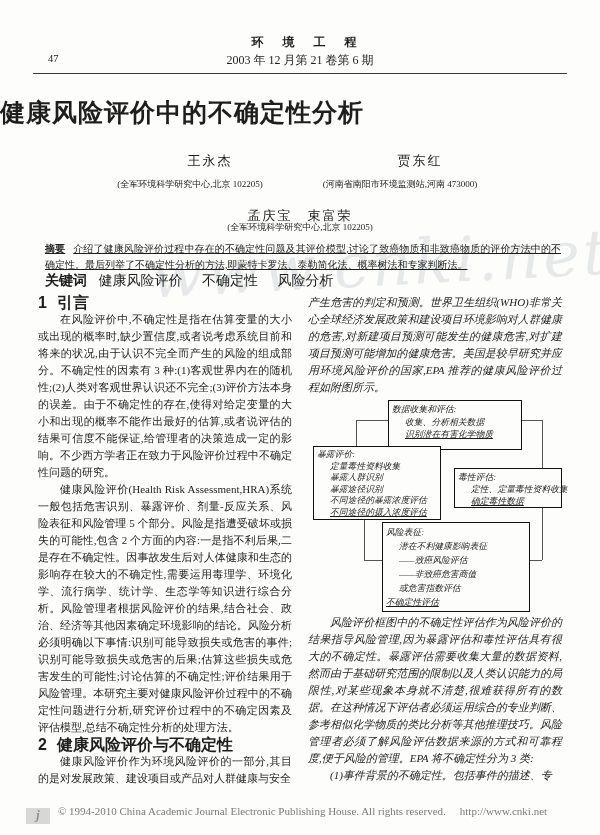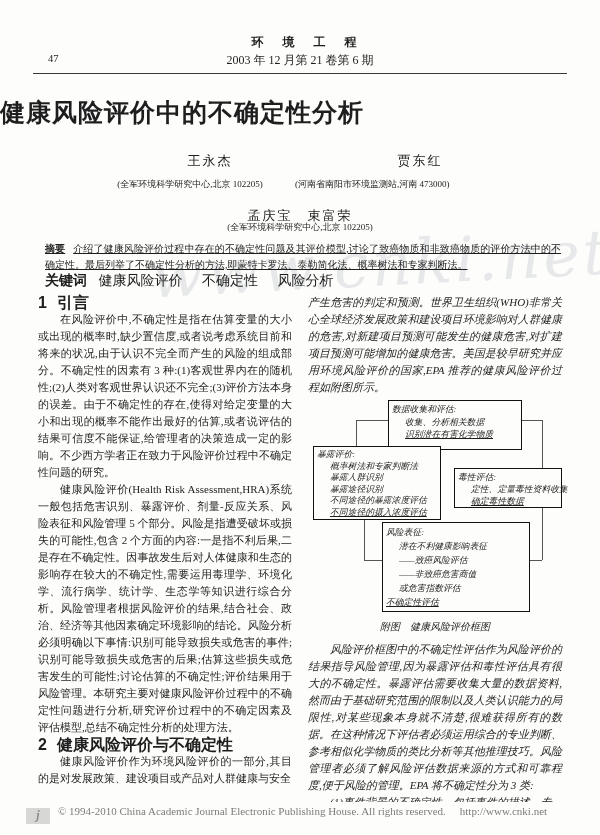--- a/index.html
+++ b/index.html
@@ -16,21 +16,21 @@
   .page-number { position:absolute; top:53px; left:48px; font-size:10.5px; }
   .header-rule { position:absolute; top:73px; left:33px; width:534px; border-top:1px solid #3a3a3a; }
   
   .article-title { position:absolute; top:96px; left:0; width:100%; text-align:left;
     font-size:25px; font-weight:700; font-family:"Liberation Sans","DejaVu Sans",sans-serif; letter-spacing:1px; }
   .author-row1 { position:absolute; top:152px; left:0; width:100%; font-size:13px; }
   .author-1 { position:absolute; left:110px; width:200px; text-align:center; letter-spacing:2px; }
   .author-2 { position:absolute; left:330px; width:180px; text-align:center; letter-spacing:2px; }
   .affil-row1 { position:absolute; top:178px; left:0; width:100%; font-size:9px; color:#222; }
   .affil-1 { position:absolute; left:85px; width:210px; text-align:center; }
-  .affil-2 { position:absolute; left:295px; width:210px; }
+  .affil-2 { position:absolute; left:295px; width:210px; text-align:center; }
   .author-row2 { position:absolute; top:207px; left:0; width:100%; text-align:center; font-size:13px; letter-spacing:2px; }
   .affil-row2 { position:absolute; top:221px; left:0; width:100%; text-align:center; font-size:9px; }
   
   .abstract { position:absolute; top:241px; left:45px; width:516px; font-size:10px; line-height:16px; text-align:justify;text-decoration:underline; }
   .abstract .lbl, .keywords .lbl { font-weight:700; font-family:"Liberation Sans","DejaVu Sans",sans-serif; margin-right:8px; }
   .keywords { position:absolute; top:272px; left:45px; width:516px; font-size:14px; }
   .keywords .kw { margin-right:16px; }
   
   .watermark { position:absolute; top:228px; left:150px; width:440px; font-size:62px; font-style:italic;
     color:rgba(150,160,170,0.22); font-family:"DejaVu Serif",serif; transform:rotate(-3deg);
@@ -121,21 +121,21 @@
       <div class="cline" style="left:222px; top:162px; width:12px; height:1px;"></div>
 
       <div class="fbox box-data">
         <span class="bt">数据收集和评估:</span>
         <span class="bl">收集、分析相关数据</span>
         <span class="bl u">识别潜在有害化学物质</span>
       </div>
 
       <div class="fbox box-expo">
         <span class="bt">暴露评价:</span>
-        <span class="bl">概率树法和专家判断法</span>
+        <span class="bl">定量毒性资料收集</span>
         <span class="bl">暴露人群识别</span>
         <span class="bl">暴露途径识别</span>
         <span class="bl">不同途径的暴露浓度评估</span>
         <span class="bl u">不同途径的摄入浓度评估</span>
       </div>
 
       <div class="fbox box-tox">
         <span class="bt">毒性评估:</span>
         <span class="bl">定性、定量毒性资料收集</span>
         <span class="bl u">确定毒性数据</span>
@@ -144,21 +144,20 @@
       <div class="fbox box-risk">
         <span class="bt">风险表征:</span>
         <span class="bl">潜在不利健康影响表征</span>
         <span class="bl">——致癌风险评估</span>
         <span class="bl">——非致癌危害商值</span>
         <span class="bl">或危害指数评估</span>
         <span class="bl u" style="padding-left:0;">不确定性评估</span>
       </div>
     </div>
 
-    <p class="figure-caption"><span class="cap-lbl">附图</span><span>健康风险评价框图</span></p>
 
     <p class="ind">风险评价框图中的不确定性评估作为风险评价的结果指导风险管理,因为暴露评估和毒性评估具有很大的不确定性。暴露评估需要收集大量的数据资料,然而由于基础研究范围的限制以及人类认识能力的局限性,对某些现象本身就不清楚,很难获得所有的数据。在这种情况下评估者必须运用综合的专业判断、参考相似化学物质的类比分析等其他推理技巧。风险管理者必须了解风险评估数据来源的方式和可靠程度,便于风险的管理。EPA 将不确定性分为 3 类:</p>
     <p class="ind">(1)事件背景的不确定性。包括事件的描述、专</p>
   </div>
 
   <div class="footer">
     <div class="cnki-logo">j</div>
     <div class="footer-text"><span>© 1994-2010 China Academic Journal Electronic Publishing House. All rights reserved.</span><a class="footer-url" href="#">http://www.cnki.net</a></div>
   </div>
 

